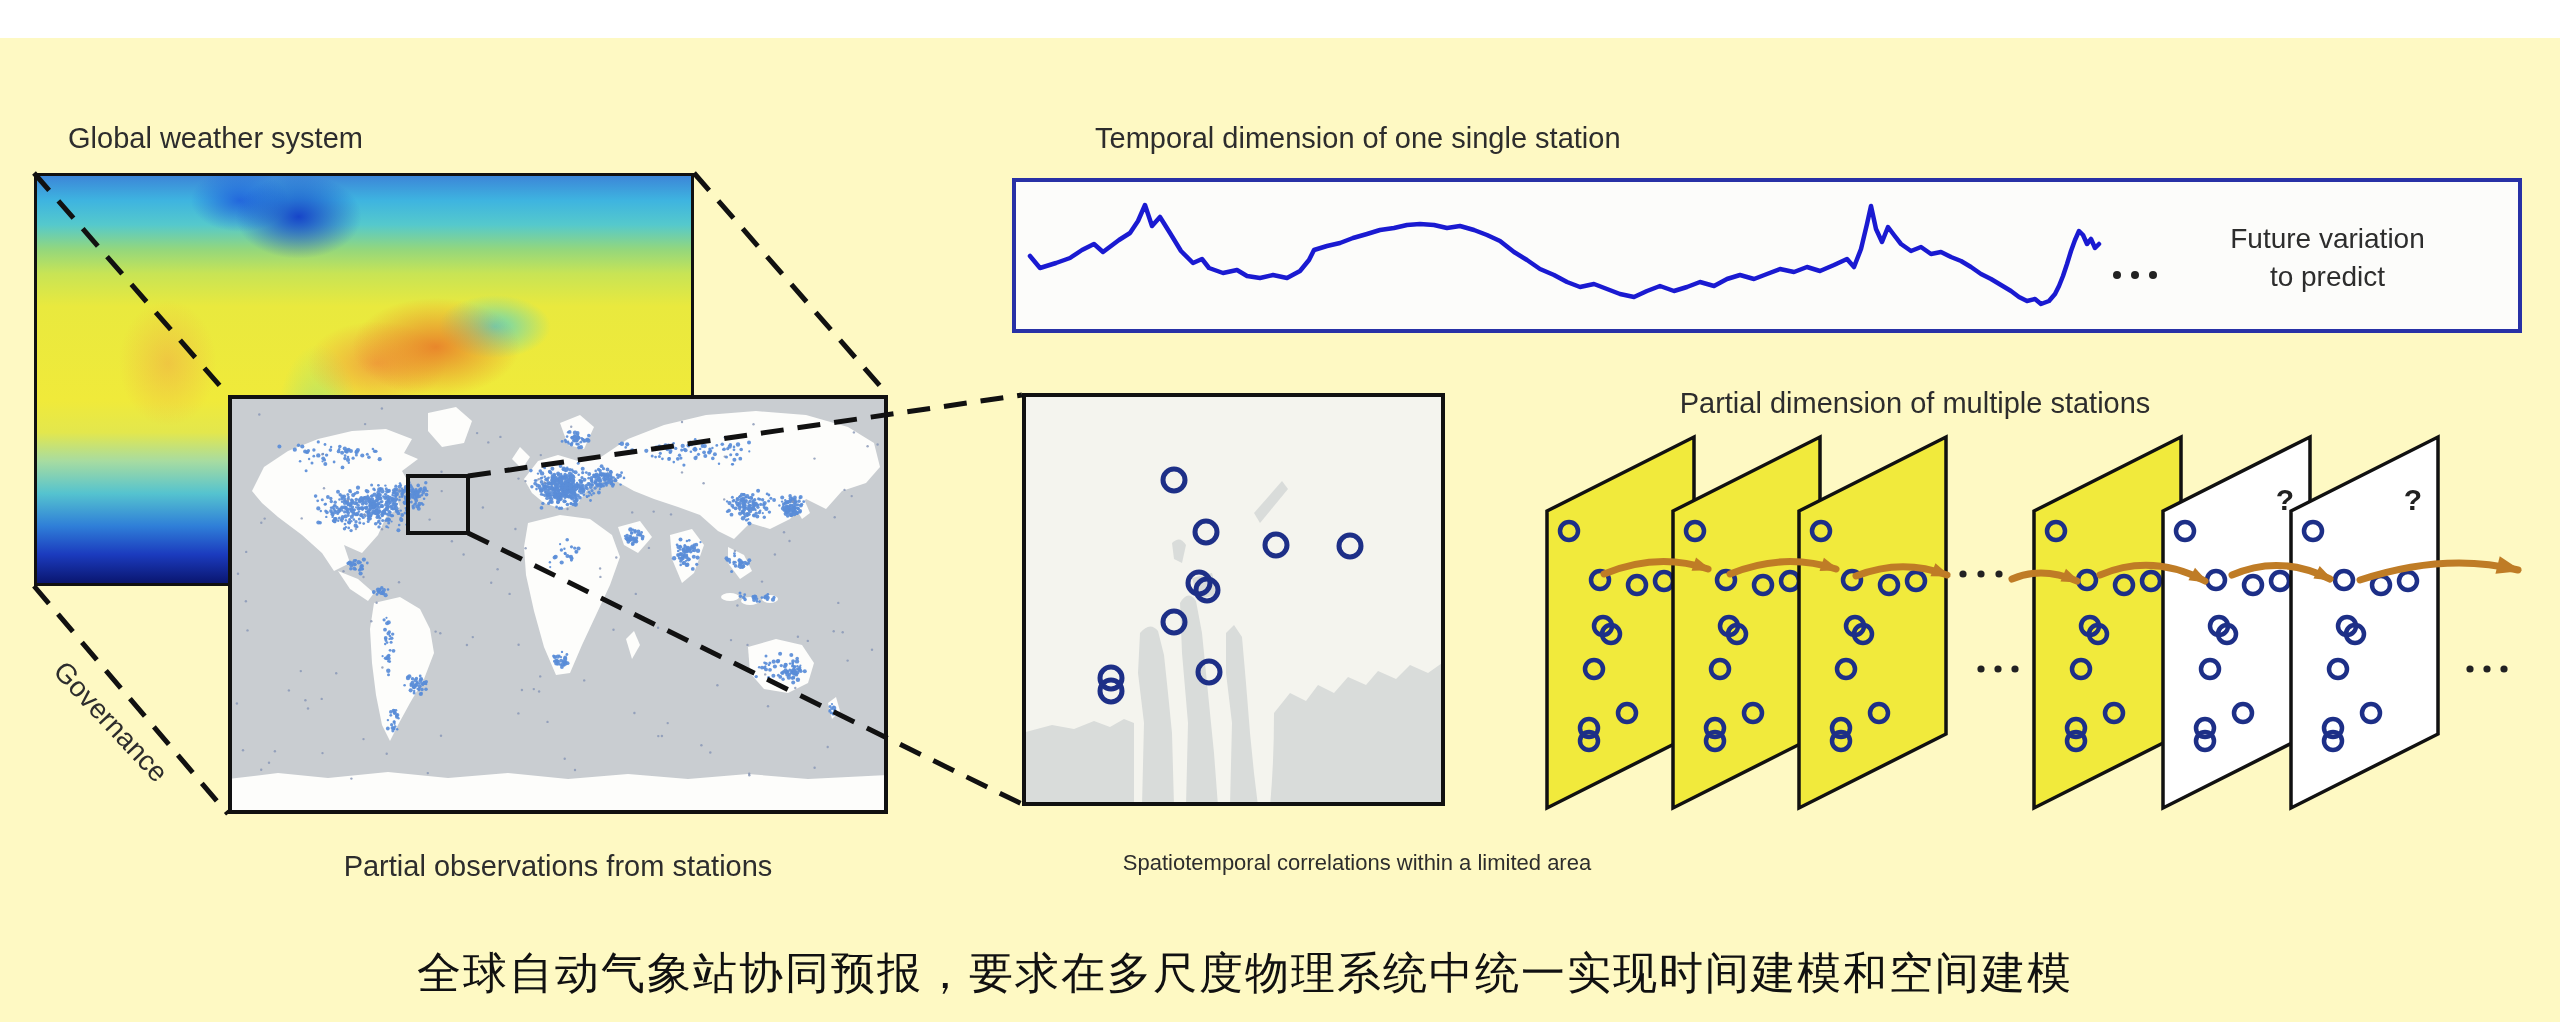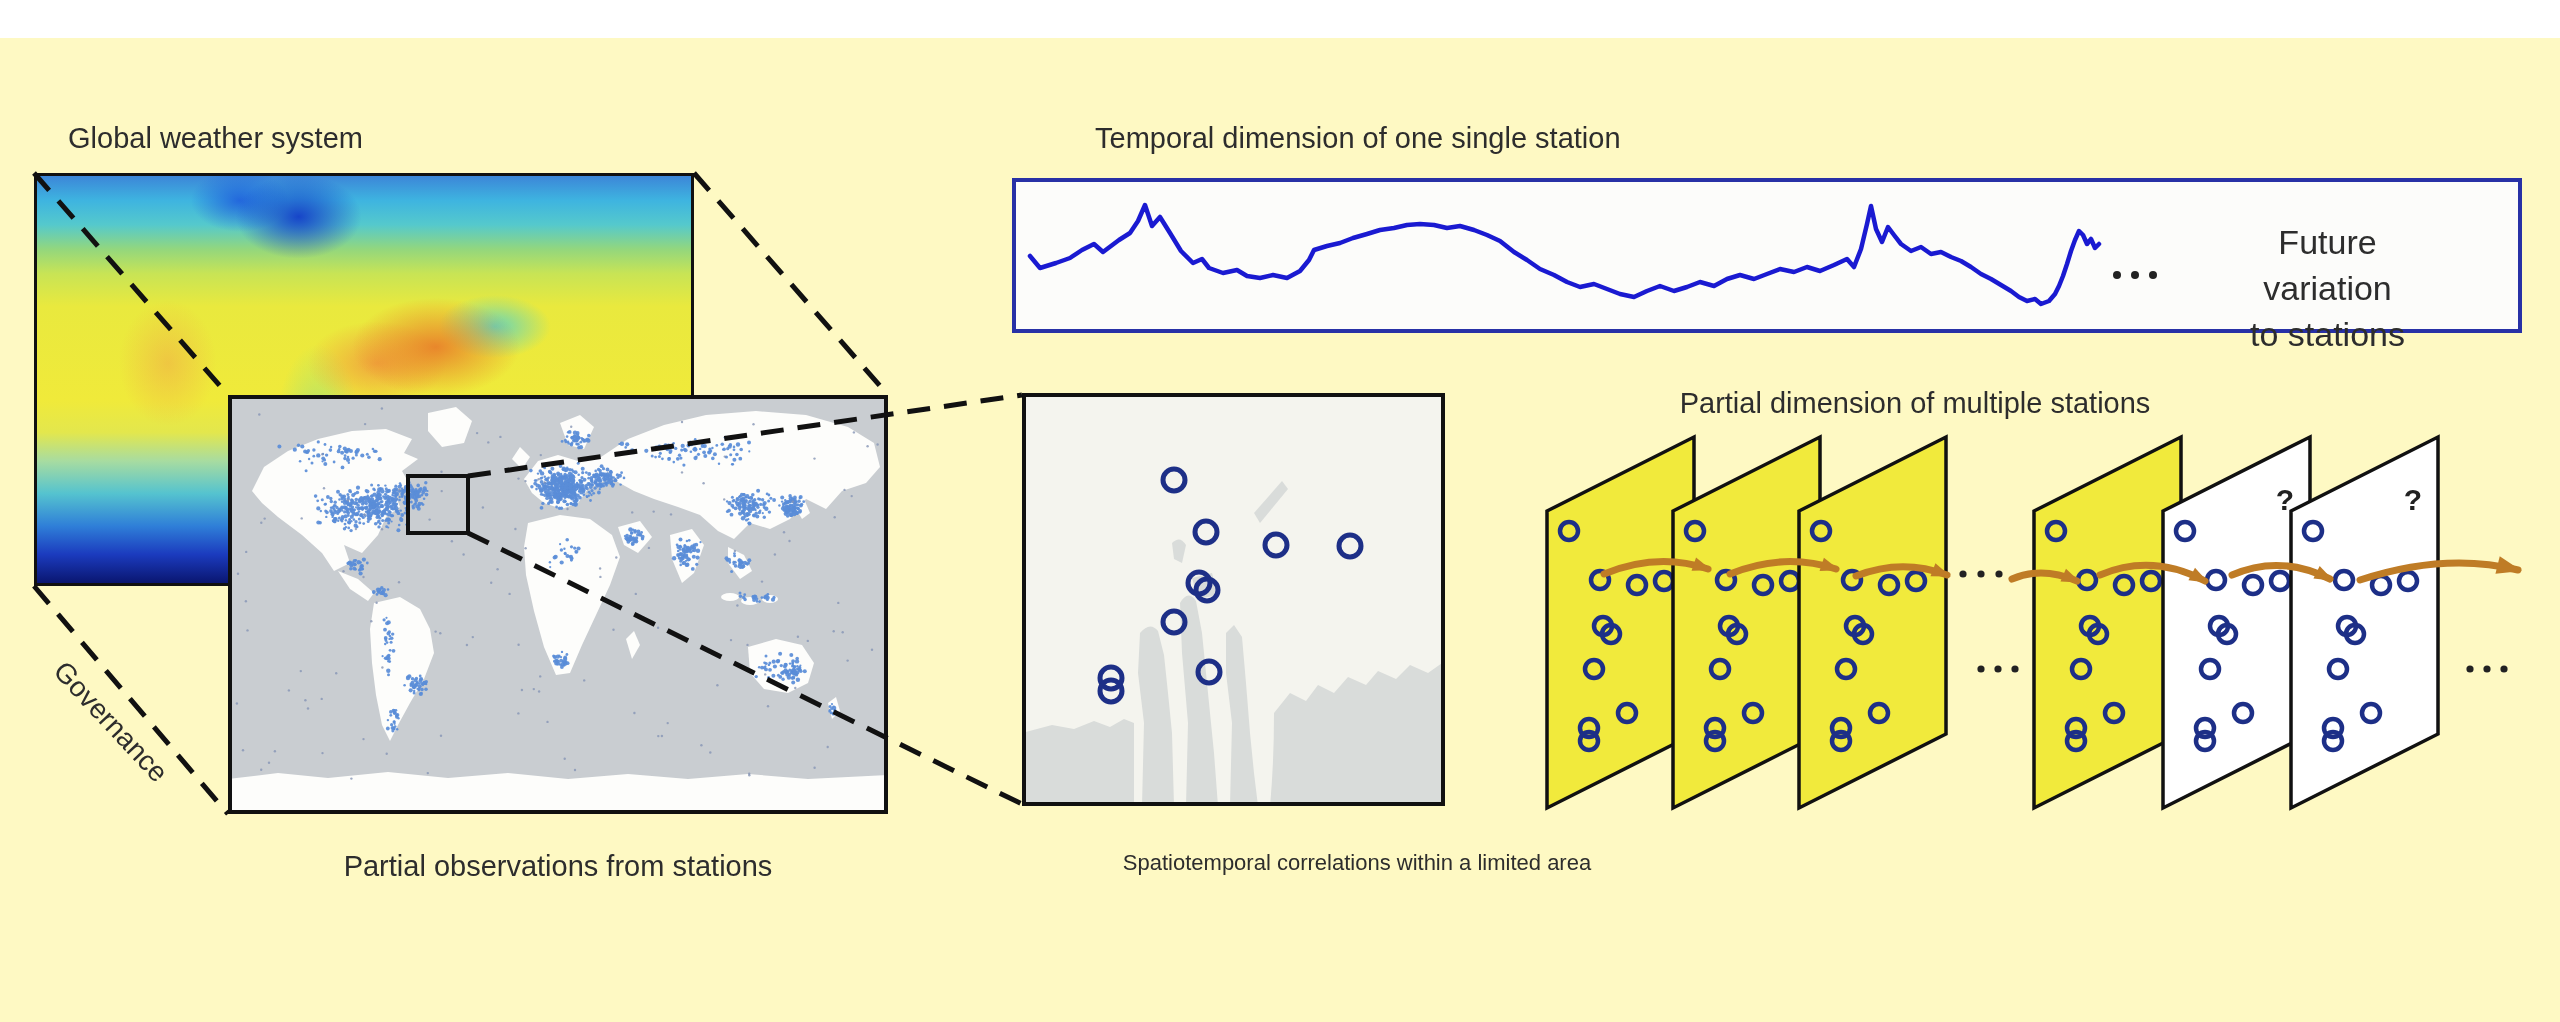--- a/index.html
+++ b/index.html
@@ -28,21 +28,21 @@
       linear-gradient(180deg,#3c86d8 0%,#3eb4e0 6%,#55c9cc 12%,#93d77d 18%,#c8e455 24%,
         #e9e93e 32%,#f0ea3a 55%,#e3e74d 63%,#a8dca0 70%,#55c3cf 78%,#2f7fd8 86%,#1b3bbe 93%,#0a1670 100%);
   }
   .stations{position:absolute;left:228px;top:357px;width:660px;height:419px;z-index:2;}
   .zoomed{position:absolute;left:1022px;top:355px;width:423px;height:413px;z-index:2;}
   .connectors{position:absolute;left:0;top:0;width:2560px;height:1022px;z-index:3;pointer-events:none;}
   .temporal-box{position:absolute;left:1012px;top:140px;width:1510px;height:155px;z-index:2;
     border:4px solid #2831a6;box-sizing:border-box;background:#fcfcfa;}
   .temporal-box svg{position:absolute;left:-4px;top:-4px;width:1510px;height:155px;}
   .future-note{position:absolute;left:2210px;top:182px;width:235px;text-align:center;
-    font-size:34px;line-height:1.35;z-index:4;}
+    font-size:28px;line-height:1.35;z-index:4;}
   .spatial{position:absolute;left:1500px;top:320px;width:1060px;height:512px;z-index:2;}
 </style>
 </head>
 <body>
 
 <div class="stage">
 
   <div class="label title-global">Global weather system</div>
   <div class="heatmap"></div>
 
@@ -2021,21 +2021,21 @@
   <div class="temporal-box">
     <svg id="tsvg" viewBox="1012 140 1510 155" preserveAspectRatio="none">
         <polyline points="1030,218 1040,230 1056,225 1070,220 1082,212 1094,206 1103,214 1119,202 1130,195 1138,183 1145,167 1152,188 1160,179 1170,195 1181,213 1193,225 1202,221 1209,230 1223,235 1237,232 1247,238 1260,240 1273,237 1287,240 1300,233 1309,222 1314,212 1327,208 1340,205 1353,200 1367,196 1380,192 1394,190 1407,187 1420,186 1434,187 1447,190 1460,188 1474,192 1487,197 1500,203 1514,214 1527,222 1540,231 1554,237 1567,244 1580,249 1594,246 1607,251 1620,256 1634,259 1647,253 1660,248 1674,253 1687,249 1700,244 1714,248 1727,241 1740,237 1754,241 1767,236 1780,231 1794,234 1807,229 1820,233 1834,227 1847,221 1854,229 1861,211 1867,186 1871,168 1876,191 1882,204 1888,189 1894,197 1901,206 1911,213 1921,209 1931,216 1941,214 1951,219 1961,223 1971,229 1981,236 1991,241 2001,247 2011,253 2019,259 2027,263 2035,261 2041,266 2049,263 2055,256 2059,248 2063,238 2067,226 2071,213 2075,202 2079,193 2083,197 2087,206 2091,201 2095,210 2099,206" fill="none" stroke="#1a1ad1" stroke-width="4.5" stroke-linejoin="round" stroke-linecap="round"></polyline>
         <circle cx="2117" cy="237" r="4" fill="#222"></circle>
         <circle cx="2135" cy="237" r="4" fill="#222"></circle>
         <circle cx="2153" cy="237" r="4" fill="#222"></circle>
       </svg>
   </div>
   <div class="future-note">
     <div>Future variation</div>
-    <div>to stations</div>
+    <div>to predict</div>
   </div>
 
   <svg class="zoomed" viewBox="0 0 423 413">
     <rect x="0" y="0" width="423" height="413" fill="#f4f4ee"></rect>
     <g fill="#d9dcda">
       <path d="M0,340 L30,332 L52,336 L72,328 L88,334 L102,326 L112,330 L112,413 L0,413 Z"></path>
       <path d="M118,240 Q128,228 136,238 L142,262 L146,300 L150,340 L152,413 L120,413 L122,330 L116,280 Z"></path>
       <path d="M158,210 Q166,196 174,208 L180,240 L184,280 L188,320 L192,360 L196,413 L164,413 L166,330 L160,260 Z"></path>
       <path d="M150,150 Q158,142 164,152 L160,170 L152,166 Z"></path>
       <path d="M170,185 L190,180 L196,202 L176,206 Z"></path>
@@ -2148,13 +2148,14 @@
       <circle cx="1981" cy="536" r="3.6" fill="#222"></circle>
       <circle cx="1999" cy="536" r="3.6" fill="#222"></circle>
       <circle cx="1981" cy="631" r="3.6" fill="#222"></circle>
       <circle cx="1998" cy="631" r="3.6" fill="#222"></circle>
       <circle cx="2015" cy="631" r="3.6" fill="#222"></circle>
       <circle cx="2470" cy="631" r="3.6" fill="#222"></circle>
       <circle cx="2487" cy="631" r="3.6" fill="#222"></circle>
       <circle cx="2504" cy="631" r="3.6" fill="#222"></circle>
     </svg>
 
+  <div class="label caption-cn">全球自动气象站协同预报，要求在多尺度物理系统中统一实现时间建模和空间建模</div>
 </div>
 
 </body></html>

